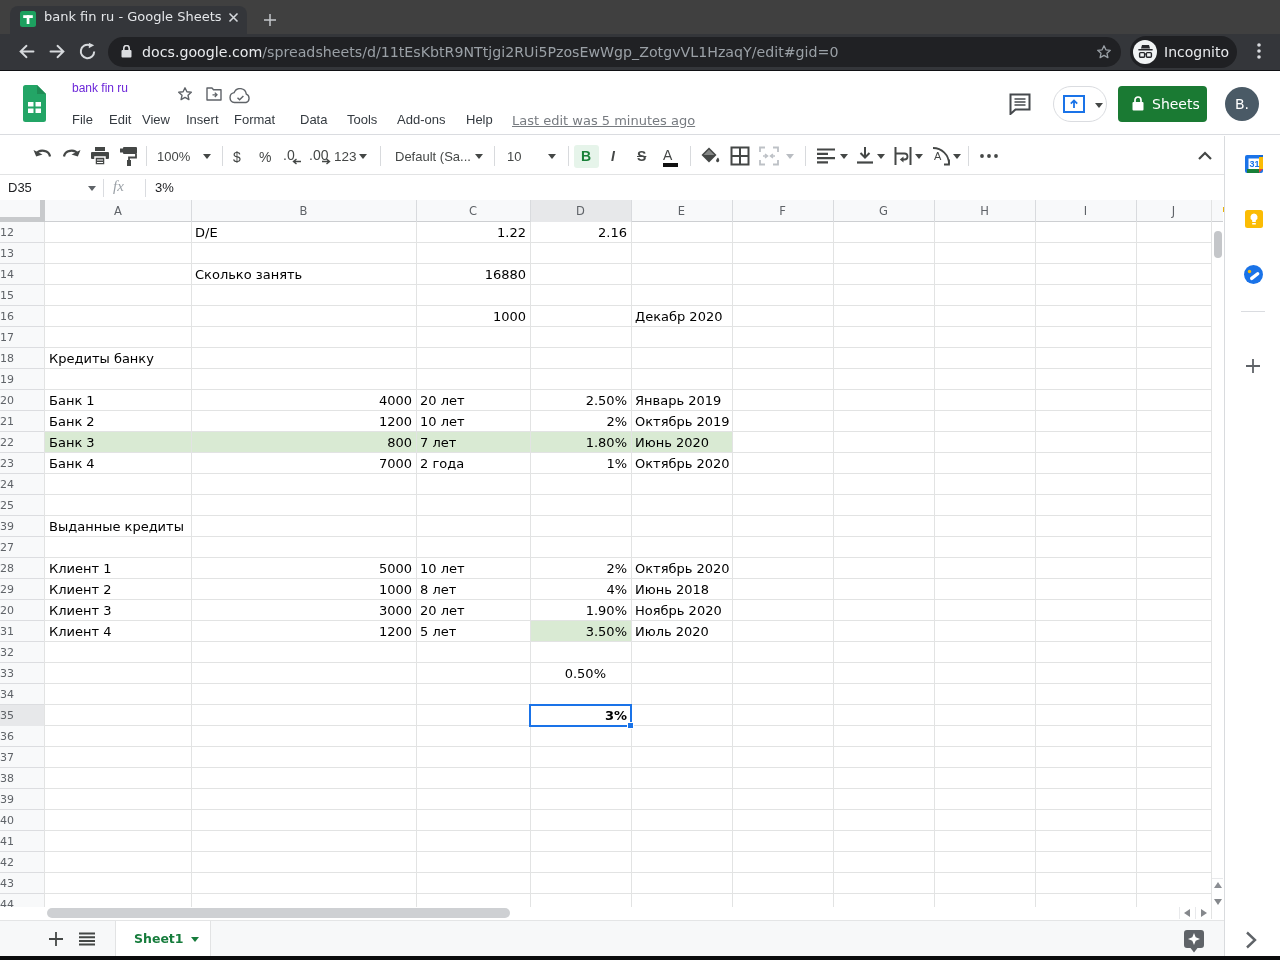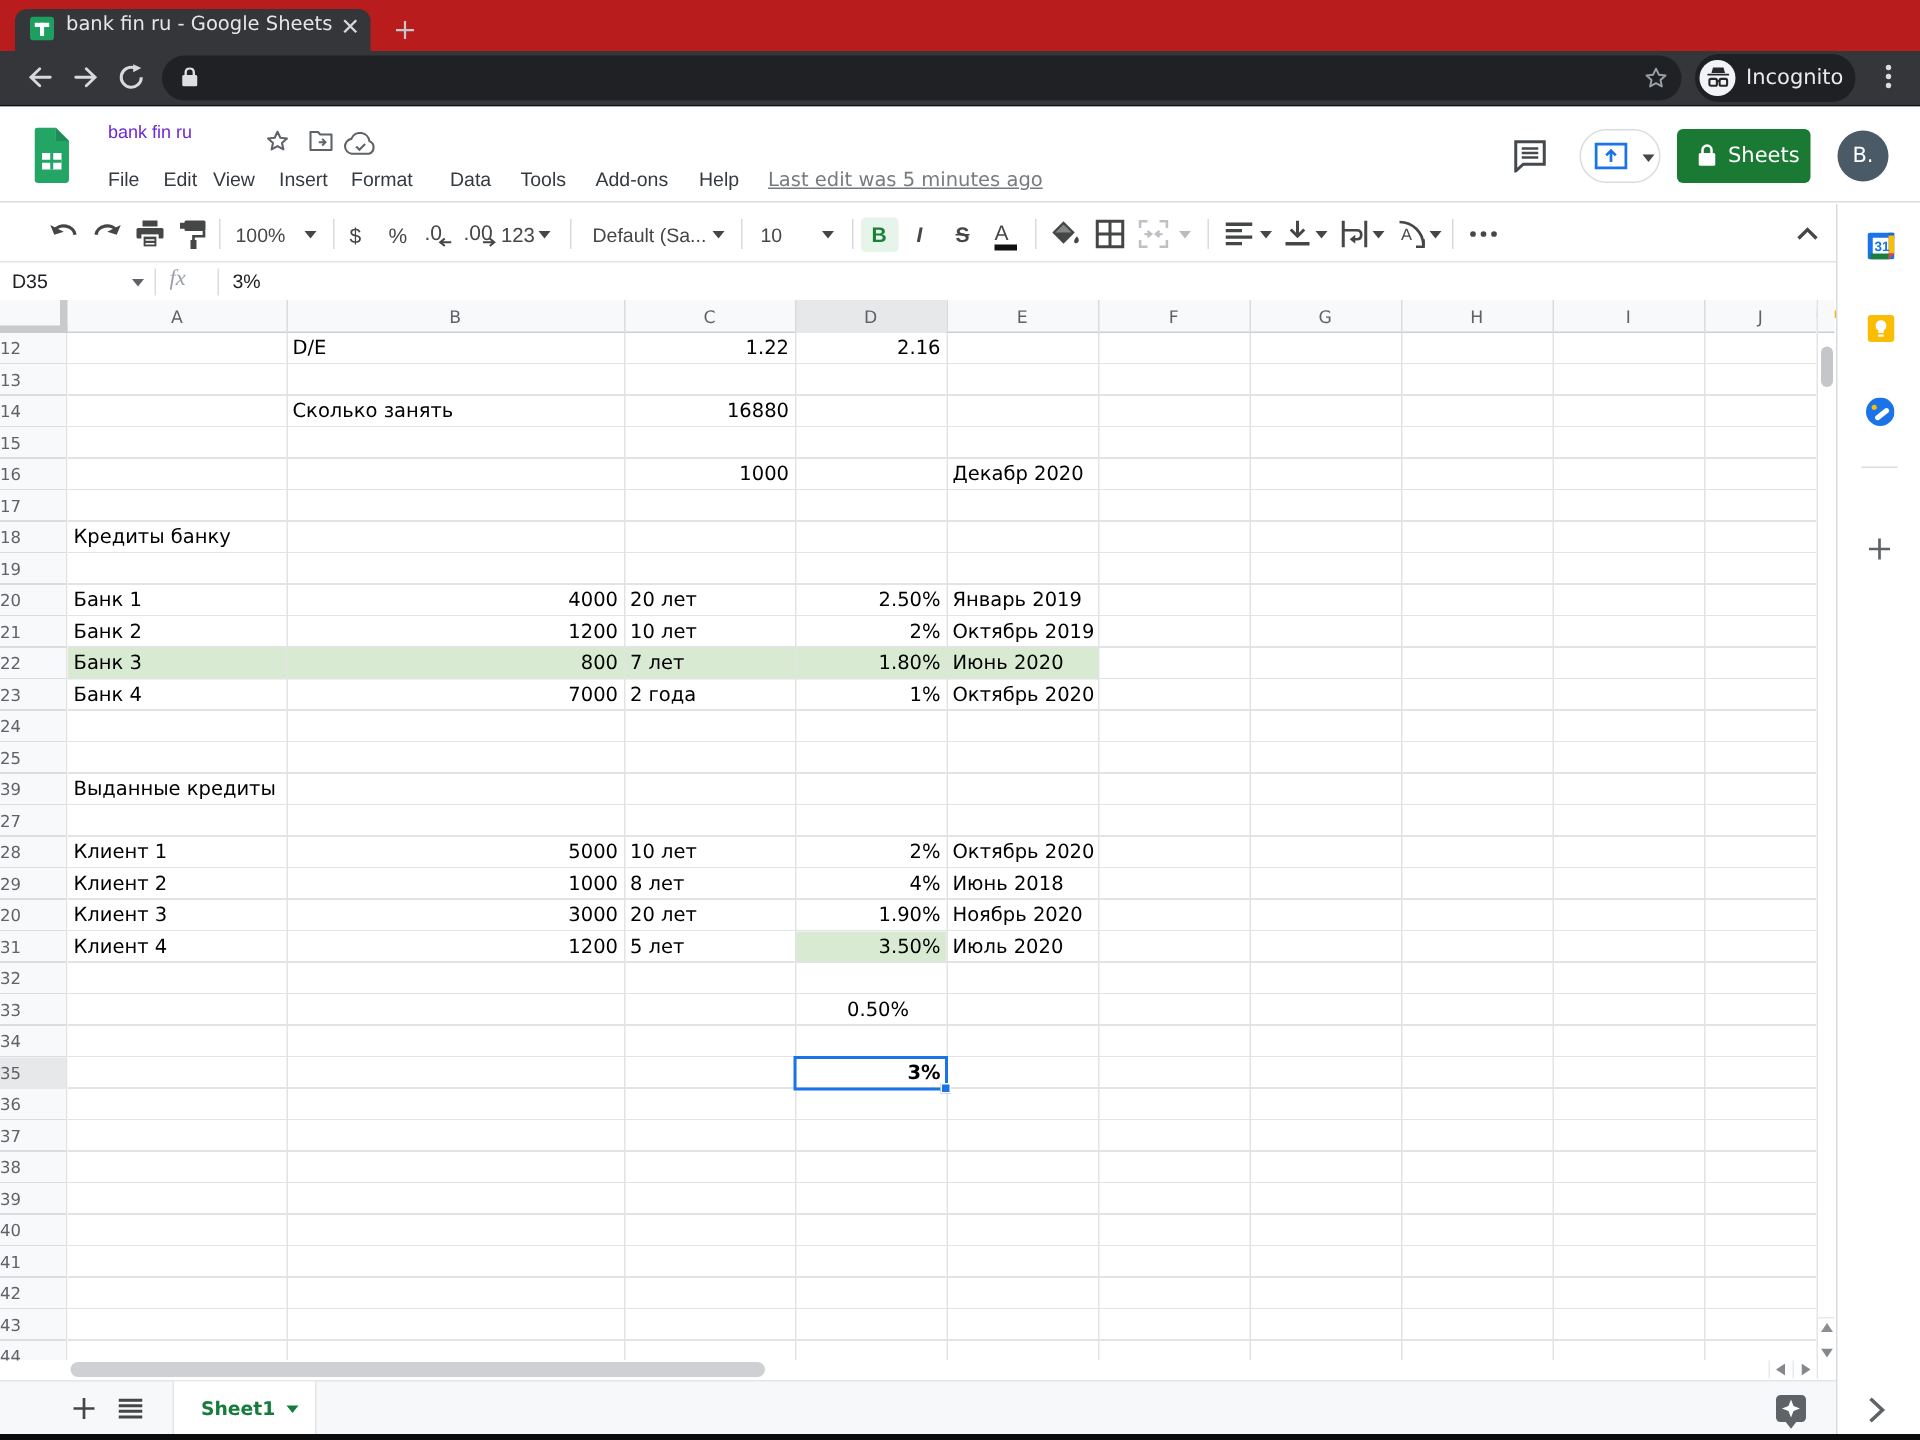--- a/index.html
+++ b/index.html
@@ -1,19 +1,19 @@
 <!DOCTYPE html>
 <html><head><meta charset="utf-8">
 <style>
 *{margin:0;padding:0;box-sizing:border-box}
 html,body{width:1280px;height:960px;overflow:hidden;background:#fff;font-family:"Liberation Sans",sans-serif;-webkit-font-smoothing:antialiased}
 #page{position:relative;width:1280px;height:960px}
 .abs{position:absolute}
 
-#tabbar{position:absolute;left:0;top:0;width:1280px;height:34px;background:#b91c1c}
+#tabbar{position:absolute;left:0;top:0;width:1280px;height:34px;background:#404040}
 #tab{position:absolute;left:10px;top:6px;width:237px;height:28px;background:#34363a;border-radius:8px 8px 0 0}
 #tabtitle{position:absolute;left:44px;top:9px;font-size:13px;color:#e4e6e9;font-family:"DejaVu Sans",sans-serif}
 #navbar{position:absolute;left:0;top:34px;width:1280px;height:37px;background:#34363a;border-bottom:1px solid #101114}
 #urlpill{position:absolute;left:108px;top:37px;width:1013px;height:30px;border-radius:15px;background:#202124}
 #urltext{position:absolute;left:142px;top:44px;font-size:14.2px;color:#e8eaed;white-space:nowrap;font-family:"DejaVu Sans",sans-serif}
 #urltext span{color:#9aa0a6}
 #incog{position:absolute;left:1130px;top:36px;width:107px;height:32px;border-radius:16px;background:#1f2023;color:#e8eaed}
 #incog .circ{position:absolute;left:3px;top:4px;width:24px;height:24px;border-radius:50%;background:#f1f3f4}
 #incog .lbl{position:absolute;left:34px;top:8px;font-size:14px;font-family:"DejaVu Sans",sans-serif}
 
@@ -85,20 +85,21 @@
       <path d="M10.8 0.8 L16.2 3.3 L10.8 6.2 Z" fill="#d7dadd"></path>
     </svg>
 <div id="urlpill"></div>
 <svg class="abs" style="left:121px;top:45px" width="11" height="13" viewBox="0 0 11 13">
       <rect x="0.5" y="5" width="10" height="7.5" rx="1" fill="#dcdee1"></rect>
       <path d="M2.8 5 V3.2 A2.7 2.7 0 0 1 8.2 3.2 V5" stroke="#dcdee1" stroke-width="1.6" fill="none"></path>
     </svg>
 <svg class="abs" style="left:1096px;top:44px" width="16" height="16" viewBox="0 0 16 16">
       <path d="M8 1.8 L9.9 5.8 L14.3 6.3 L11 9.3 L11.9 13.6 L8 11.4 L4.1 13.6 L5 9.3 L1.7 6.3 L6.1 5.8 Z" fill="none" stroke="#9aa0a6" stroke-width="1.3" stroke-linejoin="round"></path>
     </svg>
+<div id="urltext">docs.google.com<span>/spreadsheets/d/11tEsKbtR9NTtjgi2RUi5PzosEwWgp_ZotgvVL1HzaqY/edit#gid=0</span></div>
 <div id="incog">
       <div class="circ"></div>
   <svg class="abs" style="left:7px;top:8px" width="17" height="16" viewBox="0 0 17 16">
     <path d="M5 1 H12 L13 4.6 H4 Z" fill="#26272b"></path>
     <rect x="1.2" y="5.1" width="14.6" height="1.3" rx="0.6" fill="#26272b"></rect>
     <rect x="2.6" y="8.6" width="5" height="4.6" rx="1" fill="none" stroke="#26272b" stroke-width="1.4"></rect>
     <rect x="9.4" y="8.6" width="5" height="4.6" rx="1" fill="none" stroke="#26272b" stroke-width="1.4"></rect>
     <path d="M7.6 10.3 Q8.5 9.7 9.4 10.3" stroke="#26272b" stroke-width="1.2" fill="none"></path>
   </svg>
   <div class="lbl">Incognito</div>

